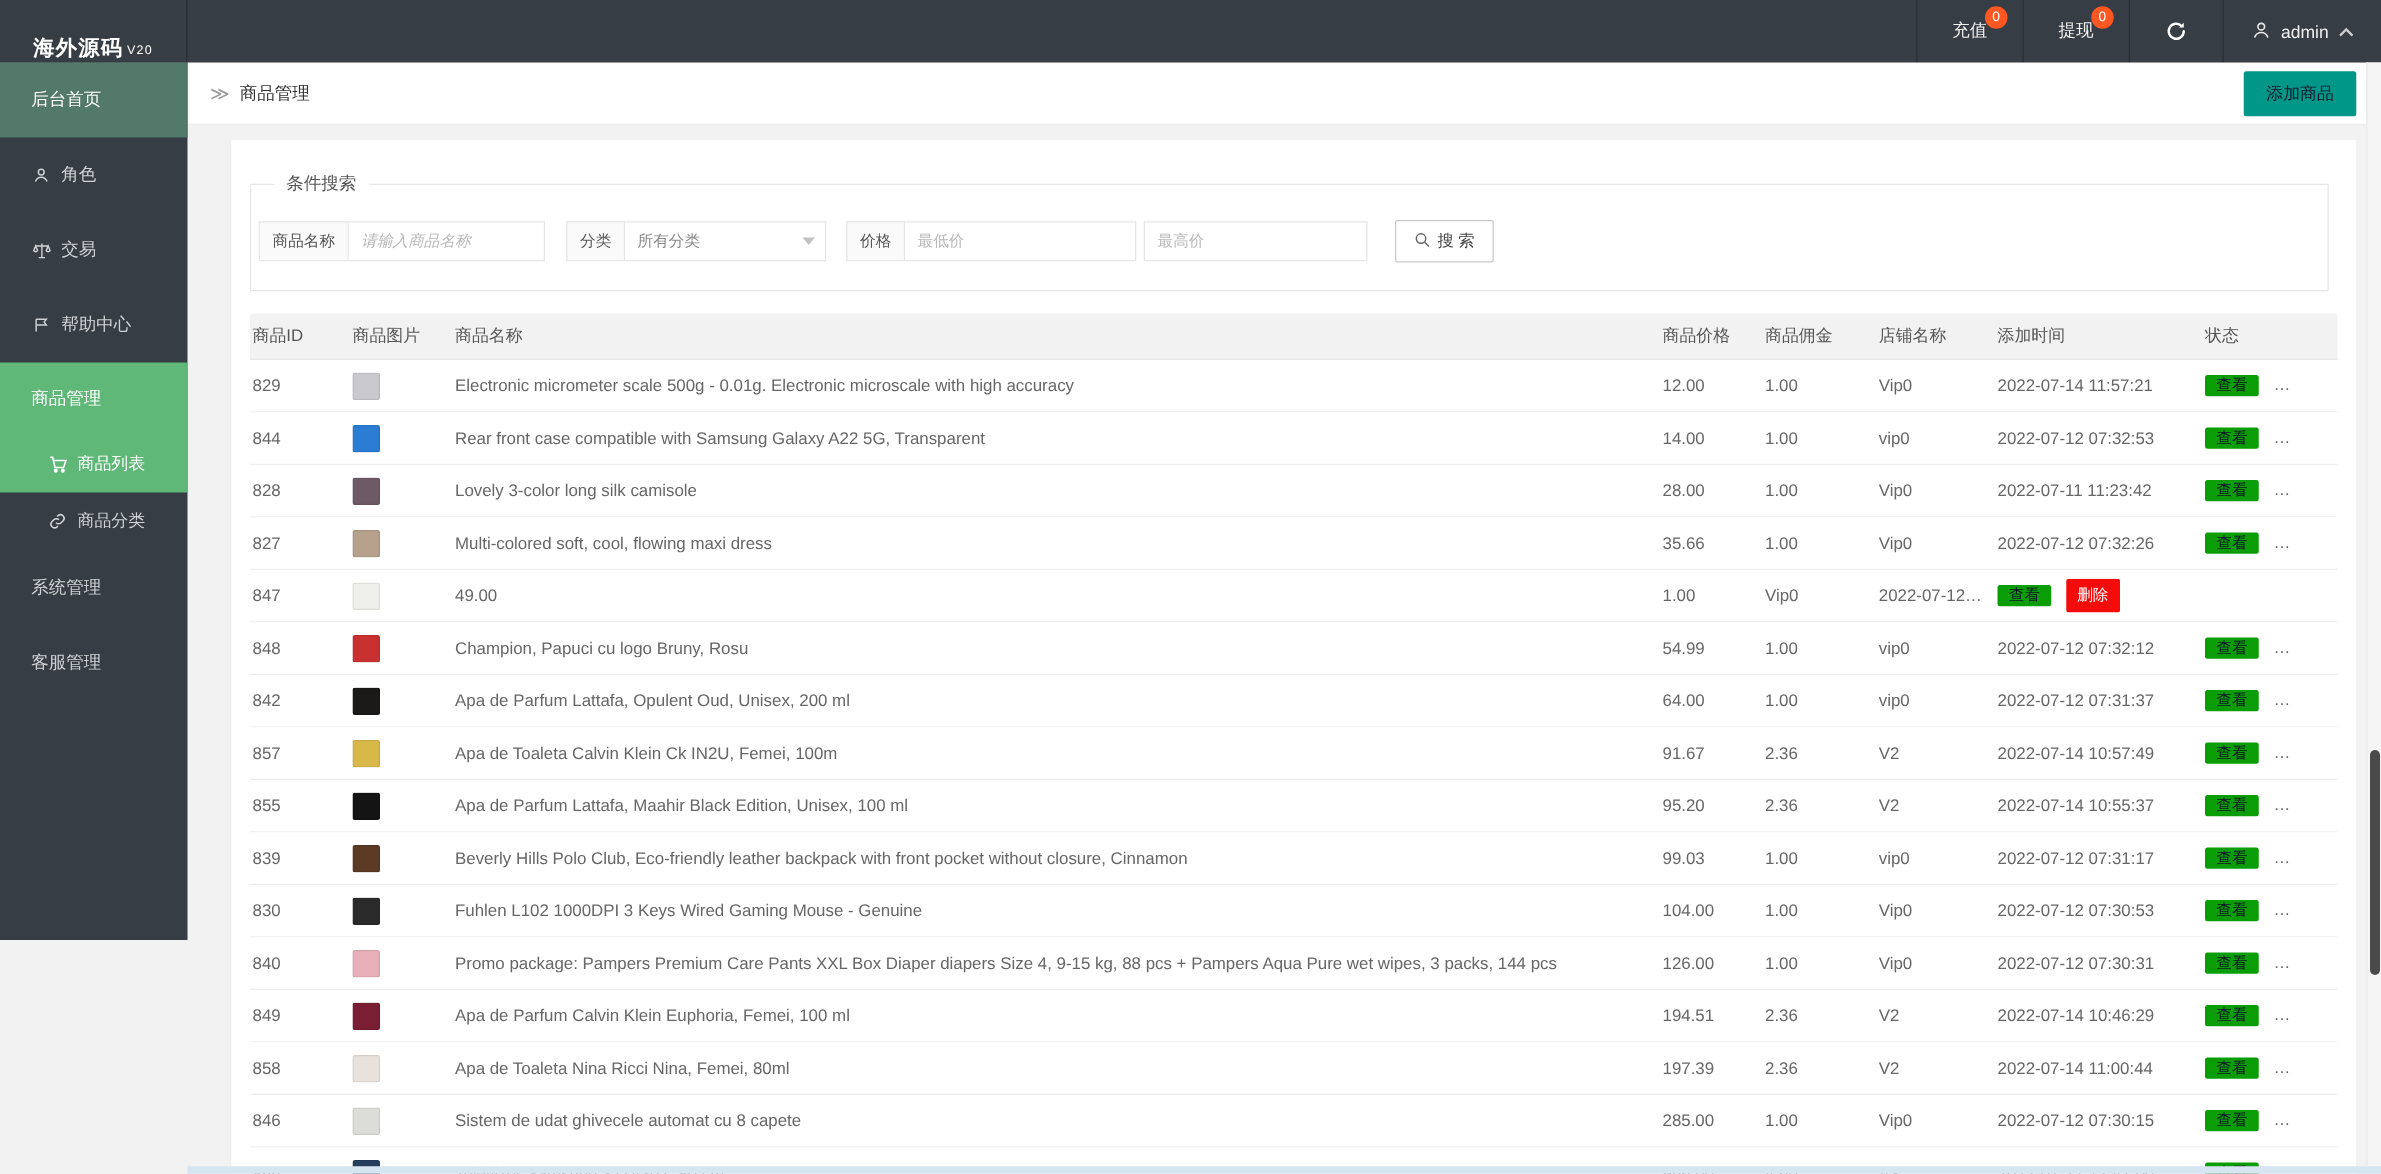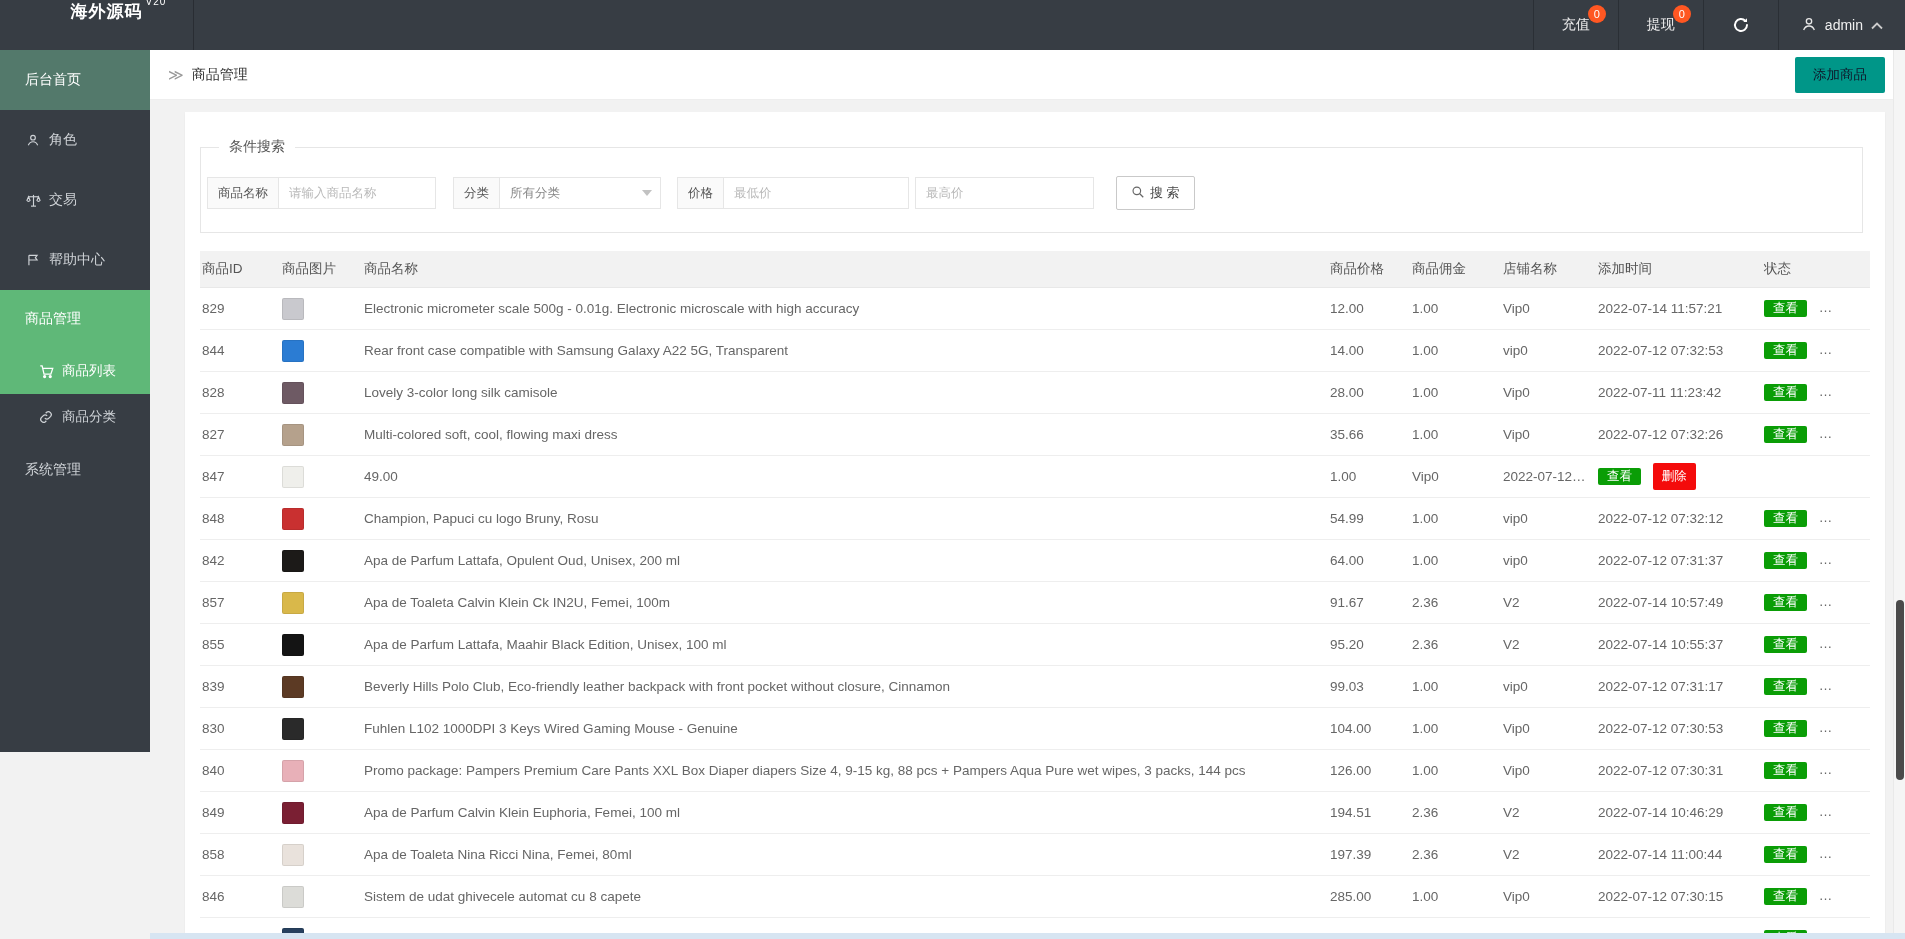--- a/index.html
+++ b/index.html
@@ -2,22 +2,22 @@
 <html><head>
 <meta charset="utf-8">
 <style>
   * { margin:0; padding:0; box-sizing:border-box; }
   html,body { width:1905px; height:939px; overflow:hidden;
     font-family:"Liberation Sans","DejaVu Sans",sans-serif; background:#f2f2f2; }
 
   
   .header { position:absolute; top:0; left:0; width:1905px; height:50px;
     background:#373d44; color:#fff; display:flex; align-items:stretch; z-index:30; }
-  .logo { width:150px; display:flex; align-items:flex-start; justify-content:center;
-    font-size:17px; font-weight:bold; letter-spacing:1px; border-right:1px solid rgba(0,0,0,.25);margin-left:44px; }
+  .logo { width:150px; display:flex; align-items:flex-end; justify-content:center;
+    font-size:17px; font-weight:bold; letter-spacing:1px; border-right:1px solid rgba(0,0,0,.25); }
   .logo sup { font-size:10px; font-weight:normal; margin-left:3px; transform:translateY(-4px); }
   .h-spacer { flex:1; }
   .h-item { position:relative; display:flex; align-items:center; padding:0 28px;
     font-size:14px; color:#f0f0f0; cursor:pointer; border-left:1px solid rgba(0,0,0,.22); }
   .badge { position:absolute; top:5px; right:12px; min-width:18px; height:18px;
     background:#ff5722; color:#fff; font-size:11px; line-height:18px; text-align:center;
     border-radius:9px; padding:0 4px; }
   .h-icon svg { display:block; }
   .admin-group { gap:8px; padding:0 22px; }
 
@@ -70,21 +70,21 @@
 
   
   .table { margin:18px 3px 0 3px; }
   .trow { display:grid; grid-template-columns:80px 82px 966px 82px 91px 95px 166px 1fr;
     align-items:center; height:42px; border-bottom:1px solid #eee; background:#fff; }
   .trow.head { background:#f2f2f2; height:37px; border-bottom:1px solid #e8e8e8; }
   .tcell { padding-left:2px; font-size:13.5px; color:#666; white-space:nowrap;
     overflow:hidden; text-overflow:ellipsis; padding-right:10px; }
   .trow.head .tcell { color:#555; }
   .thumb { width:22px; height:22px; border-radius:2px; border:1px solid rgba(0,0,0,.08); }
-  .btn-view { background:#0a9d06; color:#ffffff; border:none; font-size:12.5px;
+  .btn-view { background:#0a9d06; color:#0f172a; border:none; font-size:12.5px;
     padding:0 9px; border-radius:2px; cursor:pointer; margin-right:8px;
     font-family:"Liberation Sans","DejaVu Sans",sans-serif; }
   .btn-del { background:#f40b0b; color:#fff; border:none; font-size:12.5px;
     padding:5px 9px; border-radius:2px; cursor:pointer;
     font-family:"Liberation Sans","DejaVu Sans",sans-serif; }
 
   
   .v-scroll { position:absolute; top:50px; right:0; width:12px; height:883px;
     background:#f5f5f5; border-left:1px solid #e9e9e9; z-index:40; }
   .v-thumb { position:absolute; left:2px; width:8px; top:550px; height:180px;
@@ -185,39 +185,42 @@
       <svg width="14" height="14" viewBox="0 0 24 24" fill="none" stroke="#cfd3d7" stroke-width="2.2">
         <path d="M10 14a5 5 0 0 0 7 0l3-3a5 5 0 0 0-7-7l-1.5 1.5"></path>
         <path d="M14 10a5 5 0 0 0-7 0l-3 3a5 5 0 0 0 7 7l1.5-1.5"></path>
       </svg>
     </span>
     <span>商品分类</span>
   </div>
   <div class="side-item">
     <span>系统管理</span>
   </div>
+  <div class="side-item">
+    <span>客服管理</span>
+  </div>
 </div>
 
 <div class="main">
   <div class="crumbbar">
     <span class="crumb-sep">≫</span>
     <span class="crumb-title">商品管理</span>
     <span class="crumb-spacer"></span>
     <button class="btn-add">添加商品</button>
   </div>
 
   <div class="content">
     <div class="card">
 
       <fieldset class="search">
         <legend>条件搜索</legend>
         <div class="search-row">
           <div class="inp-group">
             <span class="inp-label">商品名称</span>
-            <input class="inp" style="width: 158px;" placeholder="请输入商品名称">
+            <input class="inp" style="width: 158px; font-style: italic;" placeholder="请输入商品名称">
           </div>
           <span class="gap17"></span>
           <div class="inp-group">
             <span class="inp-label">分类</span>
             <div class="sel" style="width:162px;">
               <span>所有分类</span>
               <span class="sel-arrow"></span>
             </div>
           </div>
           <span class="gap16"></span>

